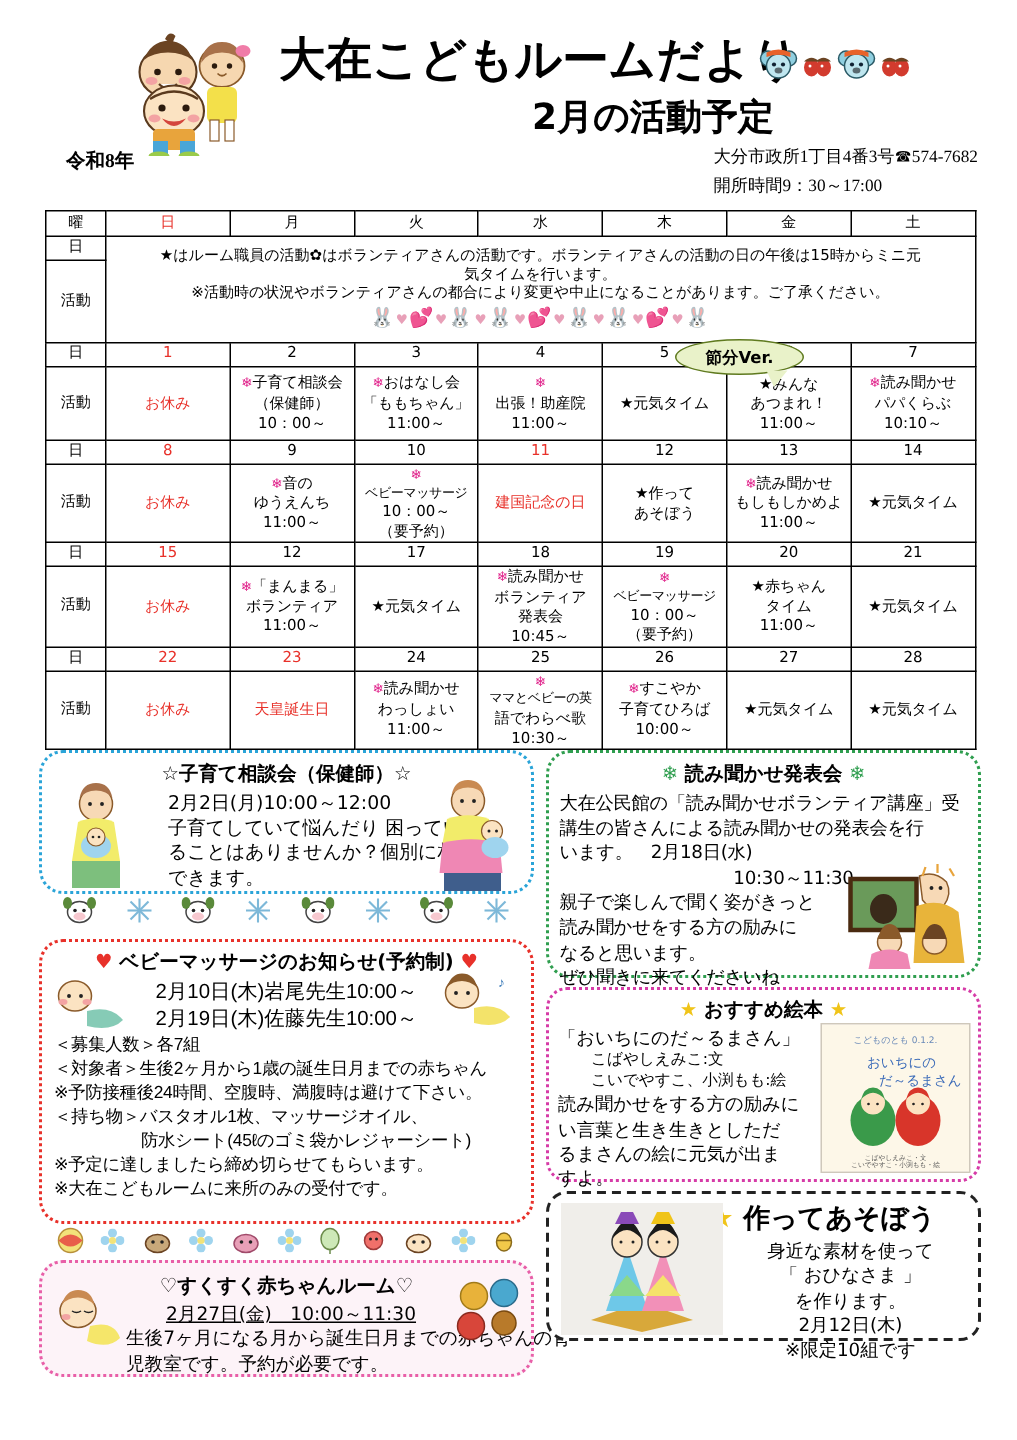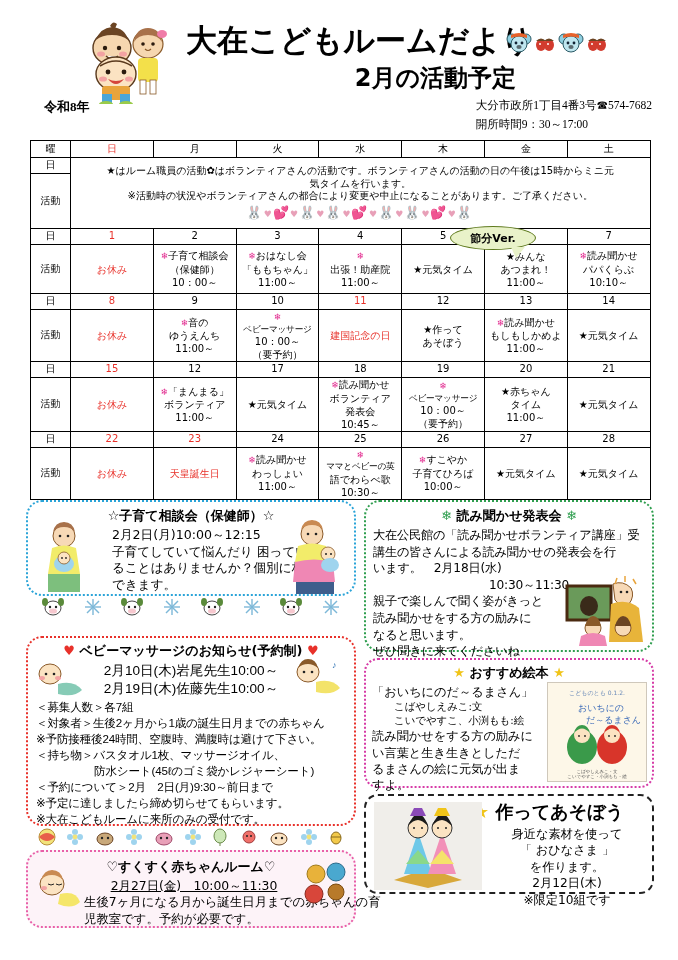--- a/index.html
+++ b/index.html
@@ -213,21 +213,21 @@
     justify-content: space-around;
     padding: 0 6px;
   }
 
   
   #box-massage {
     border: 2px dotted #e8312a;
     border-radius: 16px;
     height: 190px;
     padding: 4px 8px;
-    margin-top: 18px;
+    margin-top: 8px;
   }
   #box-massage .box-title { font-size: 13px; }
   .mm-1 { text-align: center; font-size: 13.6px; line-height: 1.3; }
   .mm-2 { font-size: 11.6px; line-height: 1.38; margin-top: 2px; letter-spacing: -0.2px;}
   .indent-a { padding-left: 58px; display:block; }
   .baby-left  { position: absolute; left: 6px; top: 22px; width: 54px; height: 40px; }
   .baby-right { position: absolute; right: 6px; top: 20px; width: 56px; height: 42px; }
 
   
   #box-suku {
@@ -686,21 +686,21 @@
             <path d="M20 26 q14 -5 28 0 l3 16 l-34 0z" fill="#f2ec6a"></path>
             <path d="M17 42 q19 -5 38 0 l2 20 l-42 0z" fill="#ef87b4"></path>
             <circle cx="50" cy="34" r="7" fill="#fbe3c2" stroke="#8a5a2a" stroke-width="0.8"></circle>
             <circle cx="48" cy="34" r="1" fill="#222"></circle>
               <circle cx="53" cy="34" r="1" fill="#222"></circle>
             <ellipse cx="52" cy="45" rx="9" ry="7" fill="#9fd4ee"></ellipse>
             <rect x="18" y="62" width="38" height="12" fill="#3f5e8c"></rect>
           </svg>
         </div>
         <div class="box-body">
-          <span class="bl">2月2日(月)10:00～12:15</span>
+          <span class="bl">2月2日(月)10:00～12:00</span>
           <span class="bl">子育てしていて悩んだり 困ってい</span>
           <span class="bl">ることはありませんか？個別に相談</span>
           <span class="bl">できます。</span>
         </div>
       </div>
 
       <div class="deco-strip">
         <svg width="22" height="18" viewBox="0 0 22 18">
             <ellipse cx="11" cy="10" rx="8" ry="7" fill="#fff" stroke="#444"></ellipse>
             <ellipse cx="3" cy="4" rx="3" ry="4" fill="#5a8a3a"></ellipse>
@@ -796,21 +796,20 @@
         <div class="mm-1">
           <span class="bl">2月10日(木)岩尾先生10:00～</span>
           <span class="bl">2月19日(木)佐藤先生10:00～</span>
         </div>
         <div class="mm-2">
           <span class="bl">＜募集人数＞各7組</span>
           <span class="bl">＜対象者＞生後2ヶ月から1歳の誕生日月までの赤ちゃん</span>
           <span class="bl">※予防接種後24時間、空腹時、満腹時は避けて下さい。</span>
           <span class="bl">＜持ち物＞バスタオル1枚、マッサージオイル、</span>
           <span class="bl indent-a">防水シート(45ℓのゴミ袋かレジャーシート)</span>
-          <span class="bl">＜予約について＞2月　2日(月)9:30～前日まで</span>
           <span class="bl">※予定に達しましたら締め切らせてもらいます。</span>
           <span class="bl">※大在こどもルームに来所のみの受付です。</span>
         </div>
       </div>
 
       <div class="deco-strip">
         <svg width="18" height="18" viewBox="0 0 18 18">
             <circle cx="9" cy="9" r="8" fill="#f2e37a" stroke="#b8903a"></circle>
             <path d="M1 9 q8 -8 16 0 q-8 8 -16 0z" fill="#e85f4a"></path>
           </svg>

